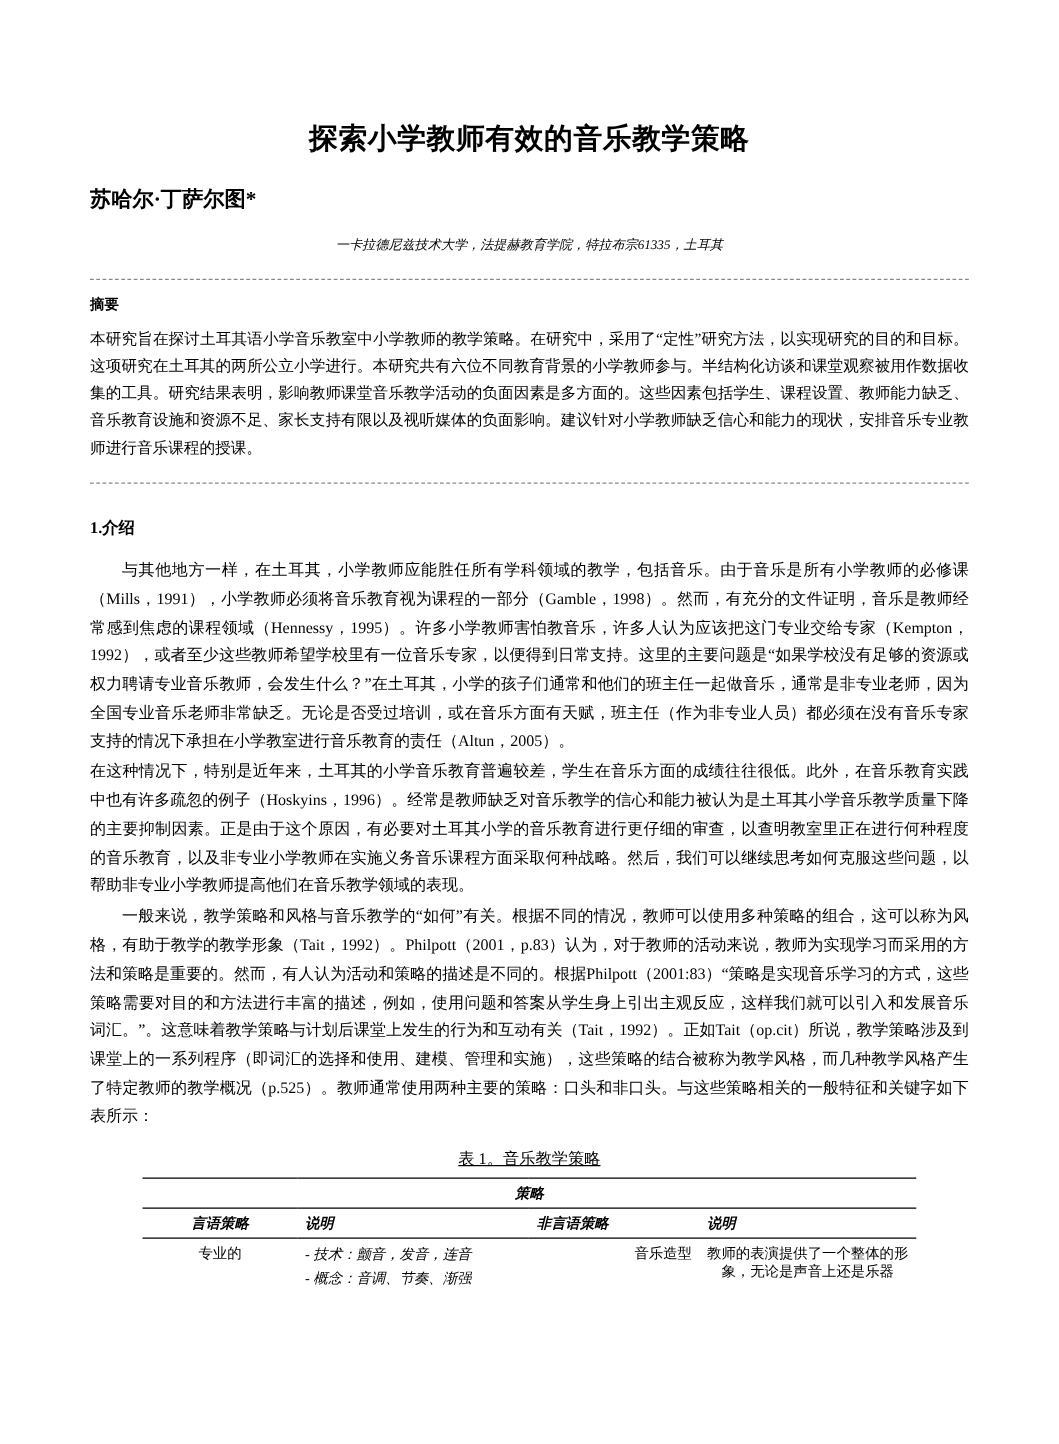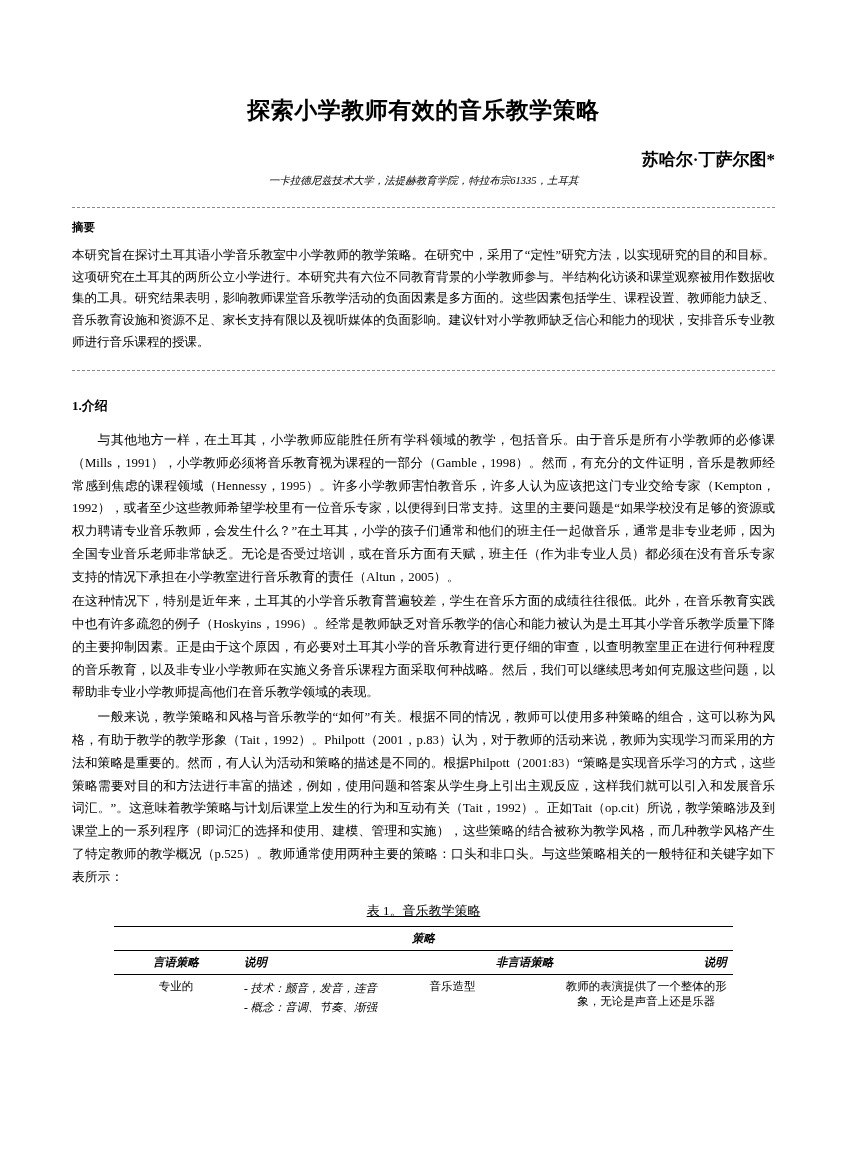--- a/index.html
+++ b/index.html
@@ -22,24 +22,24 @@
   }
   .title {
     text-align: center;
     font-size: 23px;
     font-weight: bold;
     letter-spacing: 0.5px;
     margin: 0 0 22px 0;
     line-height: 1.3;
   }
   .author {
-    text-align: right;
+    text-align: left;
     font-size: 17px;
     font-weight: bold;
-    margin: 0 0 2px 0;
+    margin: 0 0 18px 0;
   }
   .affiliation {
     text-align: center;
     font-size: 10.5px;
     font-style: italic;
     margin: 0 0 18px 0;
     line-height: 1.5;
   }
   .rule-dashed {
     border: none;
@@ -102,26 +102,26 @@
     font-weight: bold;
     font-style: italic;
     border-bottom: 1px solid #000;
   }
   .col-head {
     font-weight: bold;
     font-style: italic;
     border-bottom: 1px solid #000;
     padding-bottom: 6px;
   }
-  .col-head.center { text-align: right; }
+  .col-head.center { text-align: left; }
   .cell-center { text-align: center; font-style: normal; font-family: Liberation Mono, monospace; }
   .cell-italic { font-style: italic; }
   .cell-c1 { width: 20%; text-align: center; }
   .cell-c2 { width: 30%; }
-  .cell-c3 { width: 22%; text-align: left; }
+  .cell-c3 { width: 22%; text-align: right; }
   .cell-c4 { width: 28%; text-align: center; }
   .small-list { margin: 0; padding: 0; list-style: none; }
   .small-list li { line-height: 1.6; }
 </style>
 </head>
 <body>
 
 <div class="page">
 
   <h1 class="title">探索小学教师有效的音乐教学策略</h1>

